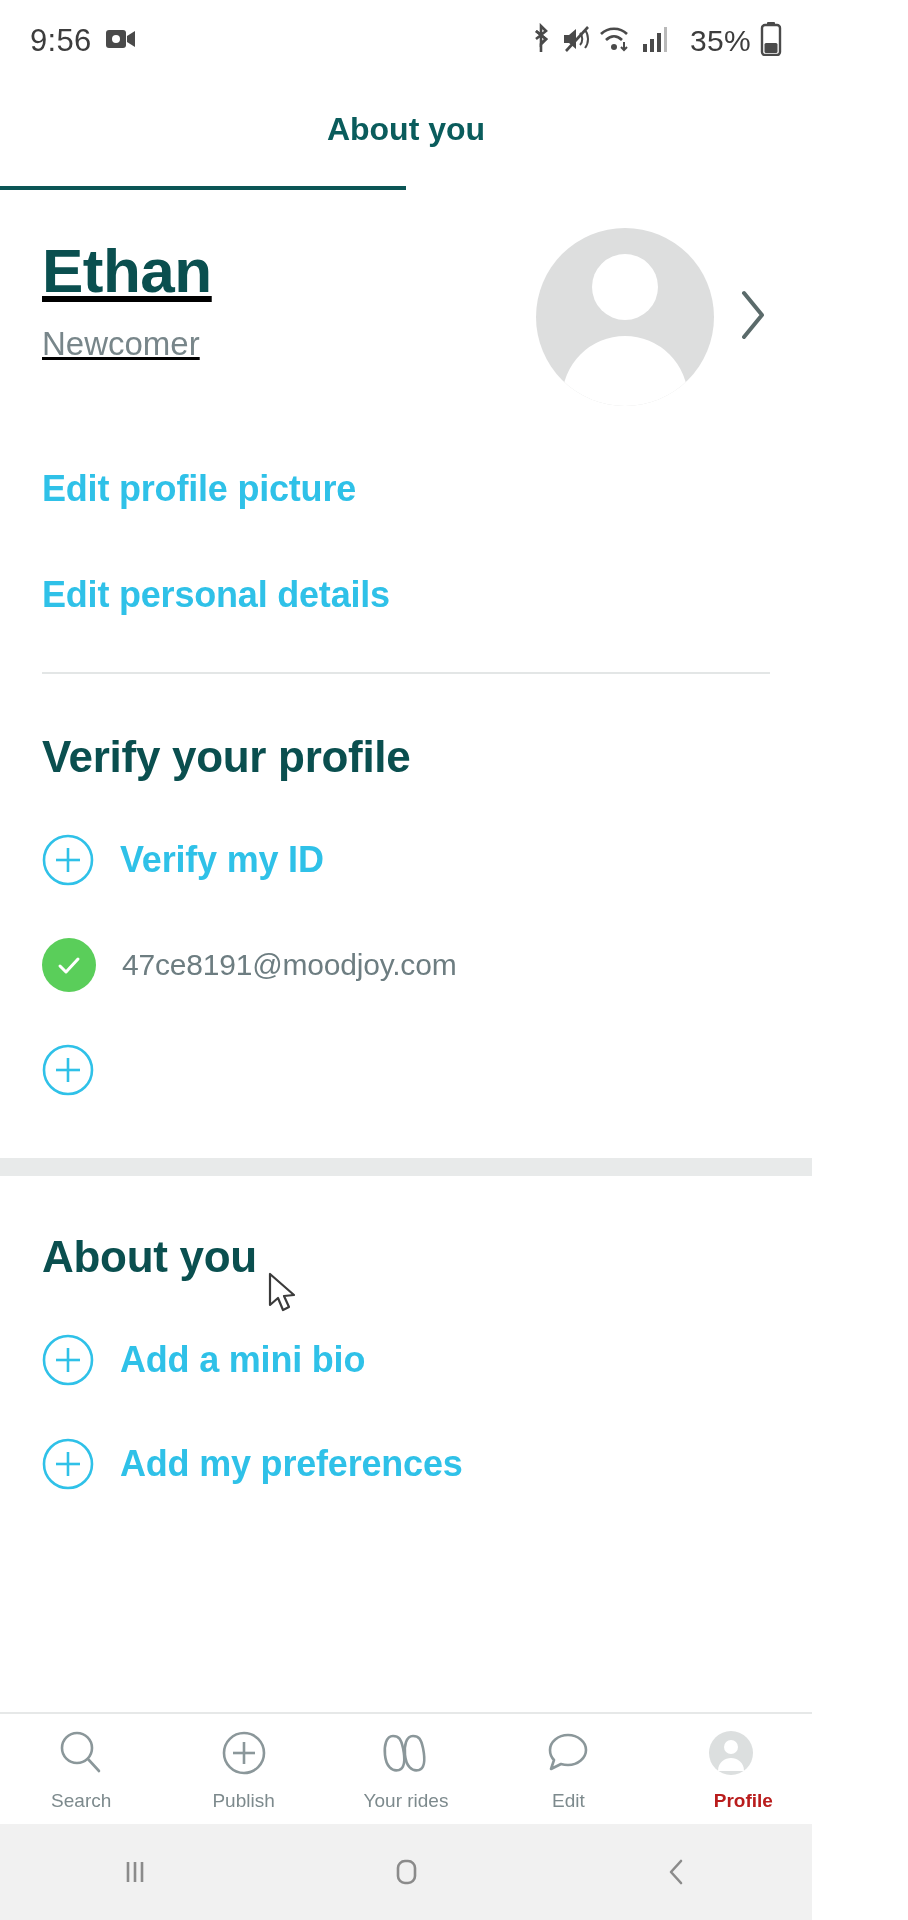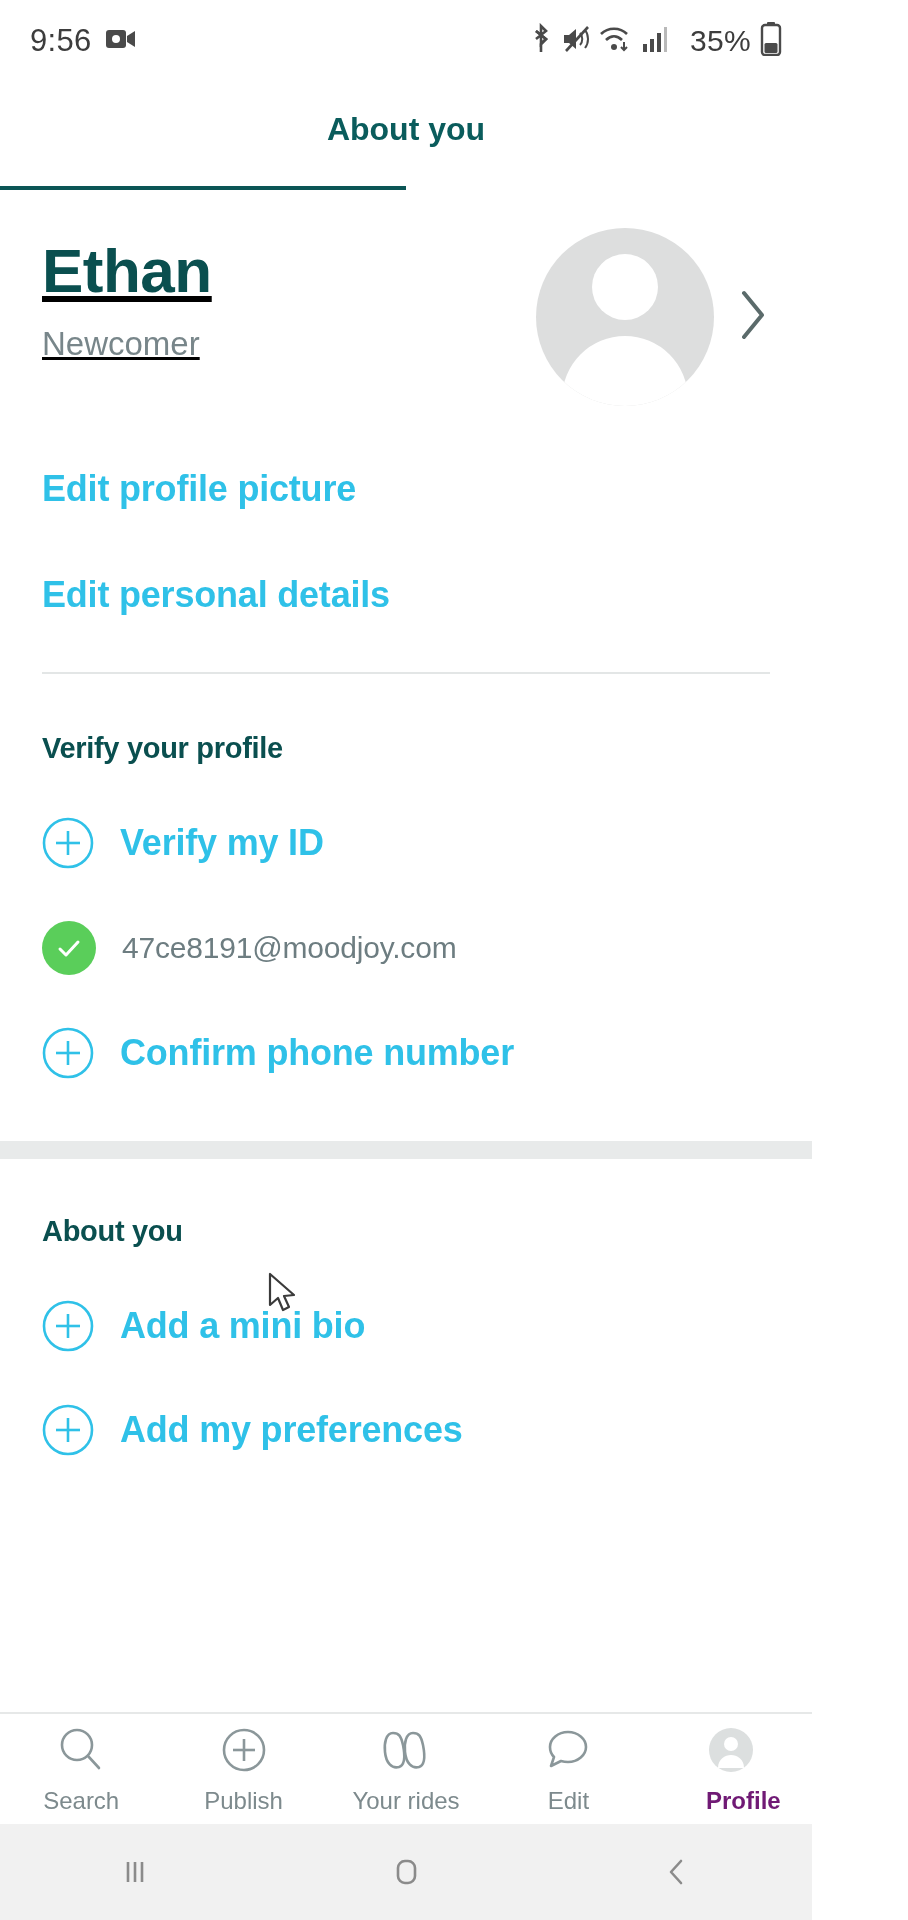--- a/index.html
+++ b/index.html
@@ -110,21 +110,21 @@
   }
   .link-row1 { margin-top:62px; }
   .link-row2 { margin-top:64px; }
 
   .divider {
     margin:56px 42px 0 42px;
     height:2px; background:#e3e6e6;
   }
 
   .sec-heading {
-    font-size:29px; font-weight:bold; color:#0a4f4f;
+    font-size:44px; font-weight:bold; color:#0a4f4f;
     letter-spacing:-0.3px;
   }
   .heading-verify { margin-top:58px; }
   .heading-about  { margin-top:56px; }
 
   .item-row {
     display:flex; align-items:center;
     gap:26px;
     margin-top:52px;
   }
@@ -154,22 +154,22 @@
     background:#ffffff;
     border-top:2px solid #e6e8e8;
     align-items:center;
   }
   .nav-item {
     flex:1 1 20%;
     display:flex; flex-direction:column;
     align-items:center; justify-content:center;
     gap:10px;
   }
-  .nav-label { font-size:24px; color:#7d8a8d; }
-  .nav-item.active .nav-label { color:#701a75; font-weight:bold;margin-left:25px; }
+  .nav-label { font-size:19px; color:#7d8a8d; }
+  .nav-item.active .nav-label { color:#b91c1c; font-weight:bold;margin-left:25px; }
   .nav-ico { height:54px; display:flex; align-items:center; justify-content:center; }
 
   
   .sysnav {
     flex:0 0 96px;
     background:#f1f1f1;
     display:flex; align-items:center;
   }
   .sys-btn { flex:1 1 33.33%; display:flex; align-items:center; justify-content:center; }
 
@@ -296,21 +296,20 @@
       </div>
 
       <div class="item-row">
         <span class="icon-plus-circle">
           <svg width="52" height="52" viewBox="0 0 52 52">
               <circle cx="26" cy="26" r="24" fill="none" stroke="#2fc1e8" stroke-width="2.6"></circle>
               <line x1="26" y1="14" x2="26" y2="38" stroke="#2fc1e8" stroke-width="2.6"></line>
               <line x1="14" y1="26" x2="38" y2="26" stroke="#2fc1e8" stroke-width="2.6"></line>
             </svg>
         </span>
-        <span class="item-label">Confirm phone number</span>
       </div>
     </div>
 
     <div class="band-gap"></div>
 
     <div class="section">
       <div class="sec-heading heading-about">About you</div>
 
       <div class="item-row">
         <span class="icon-plus-circle">

